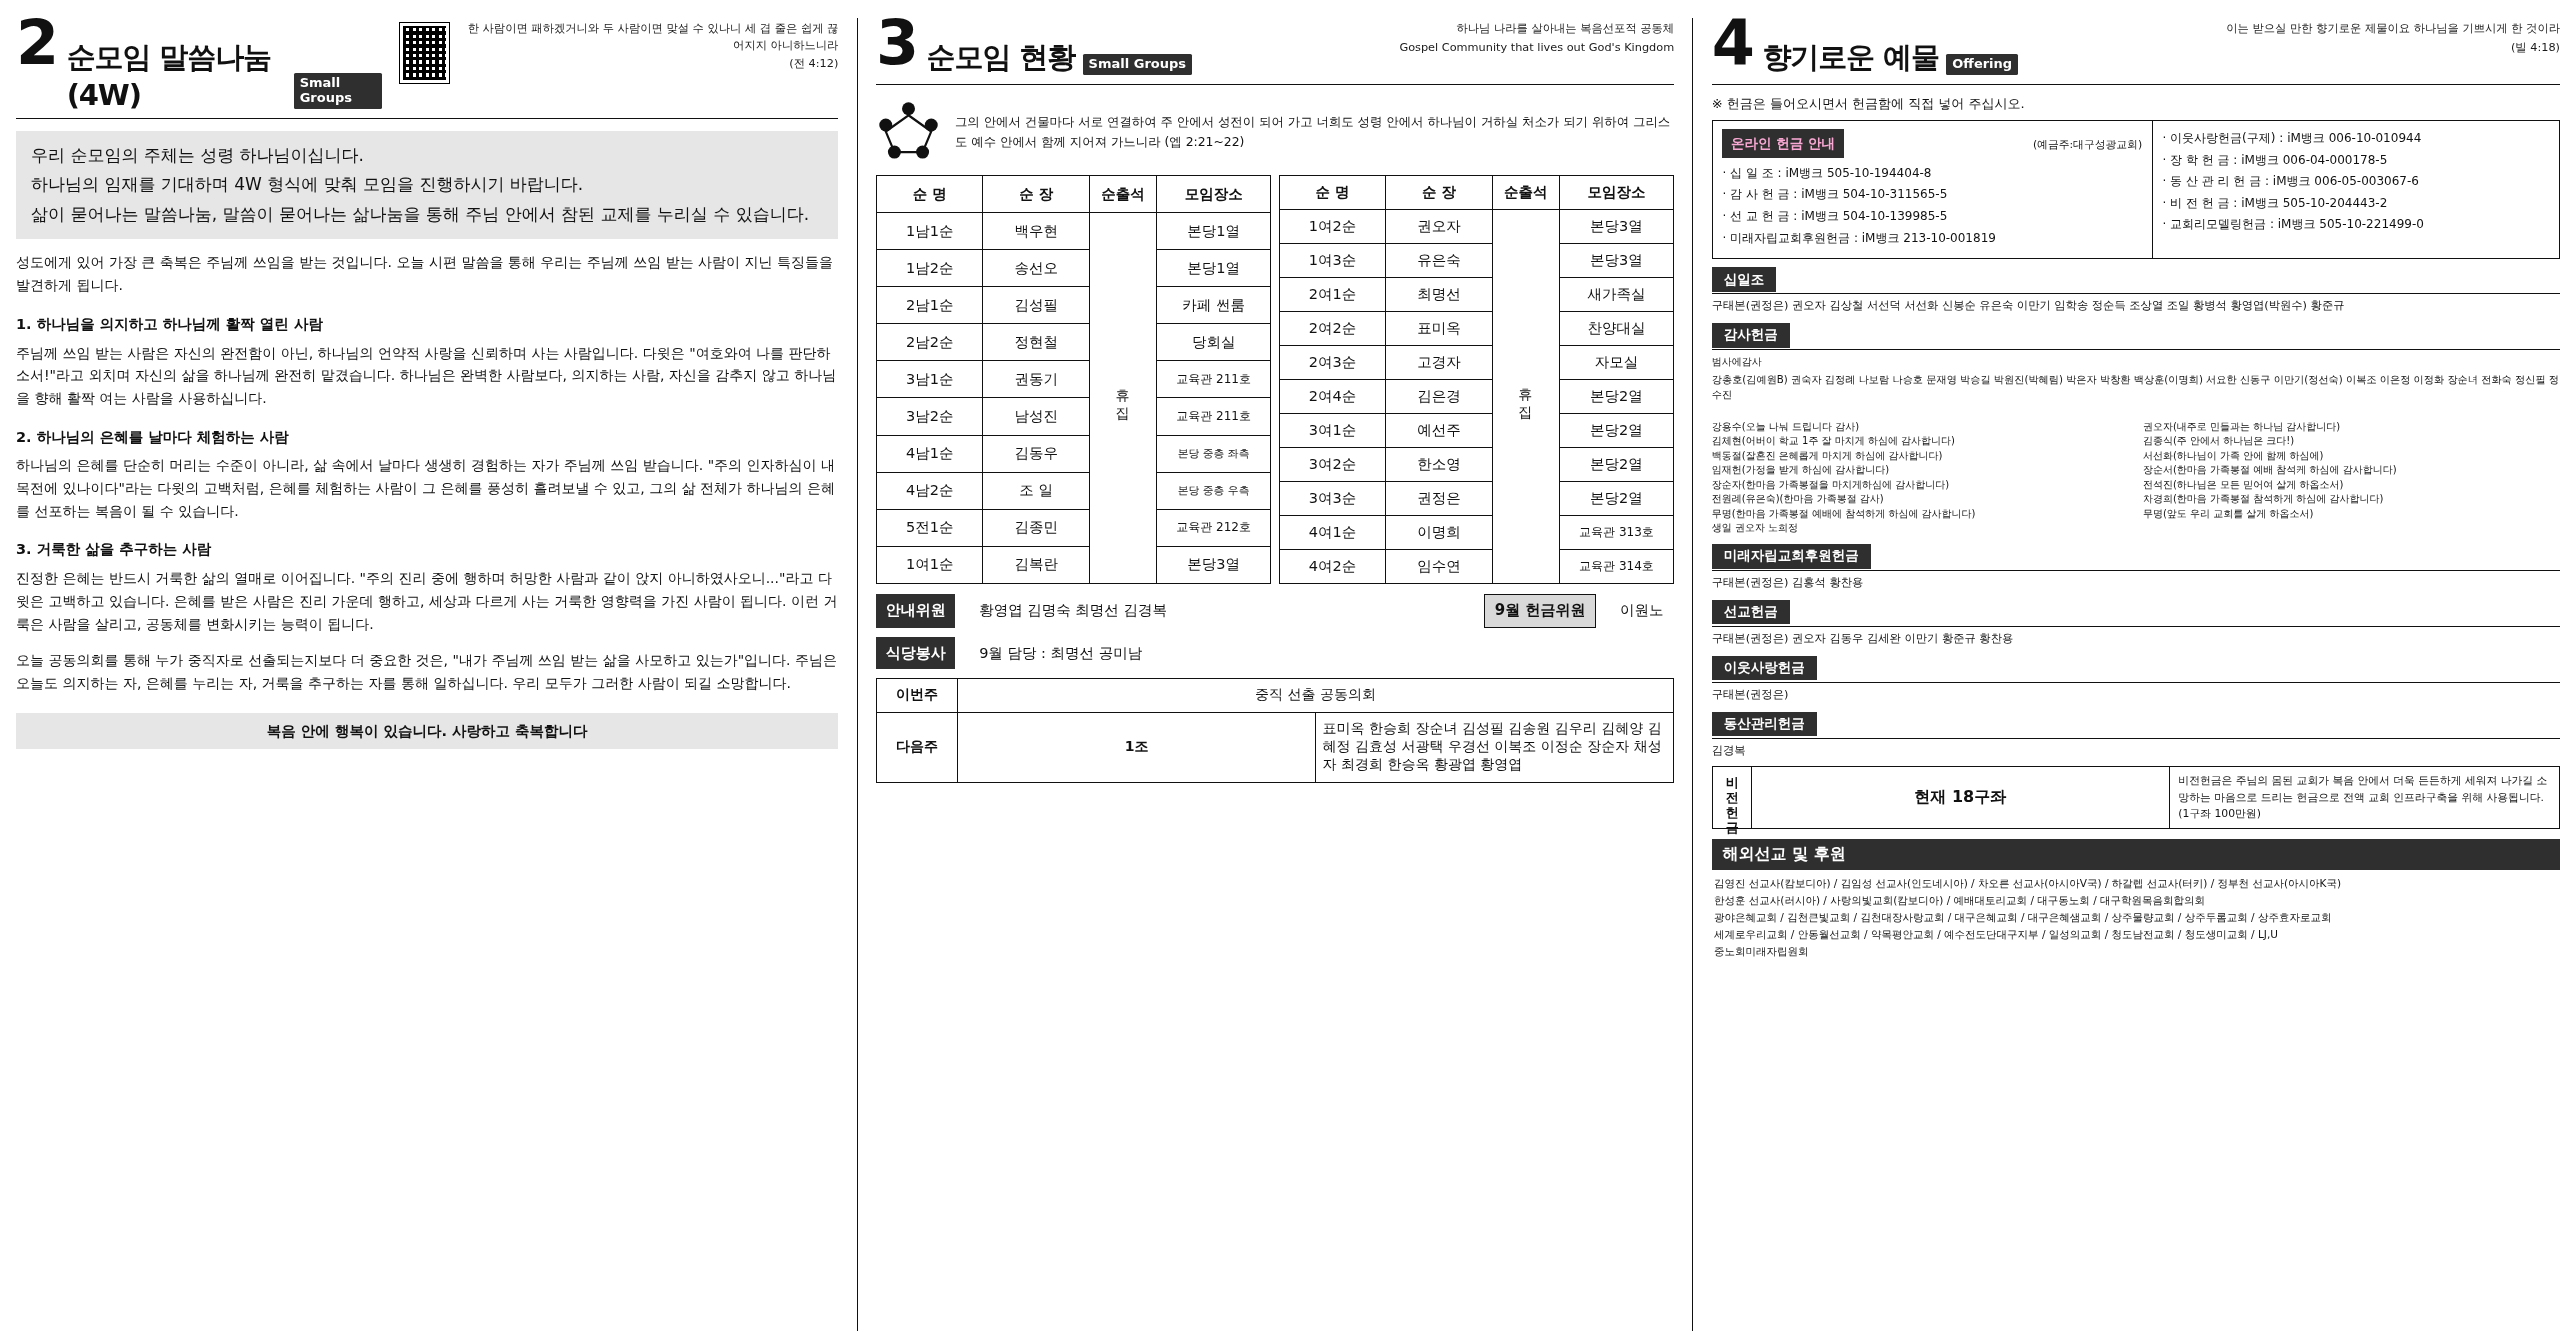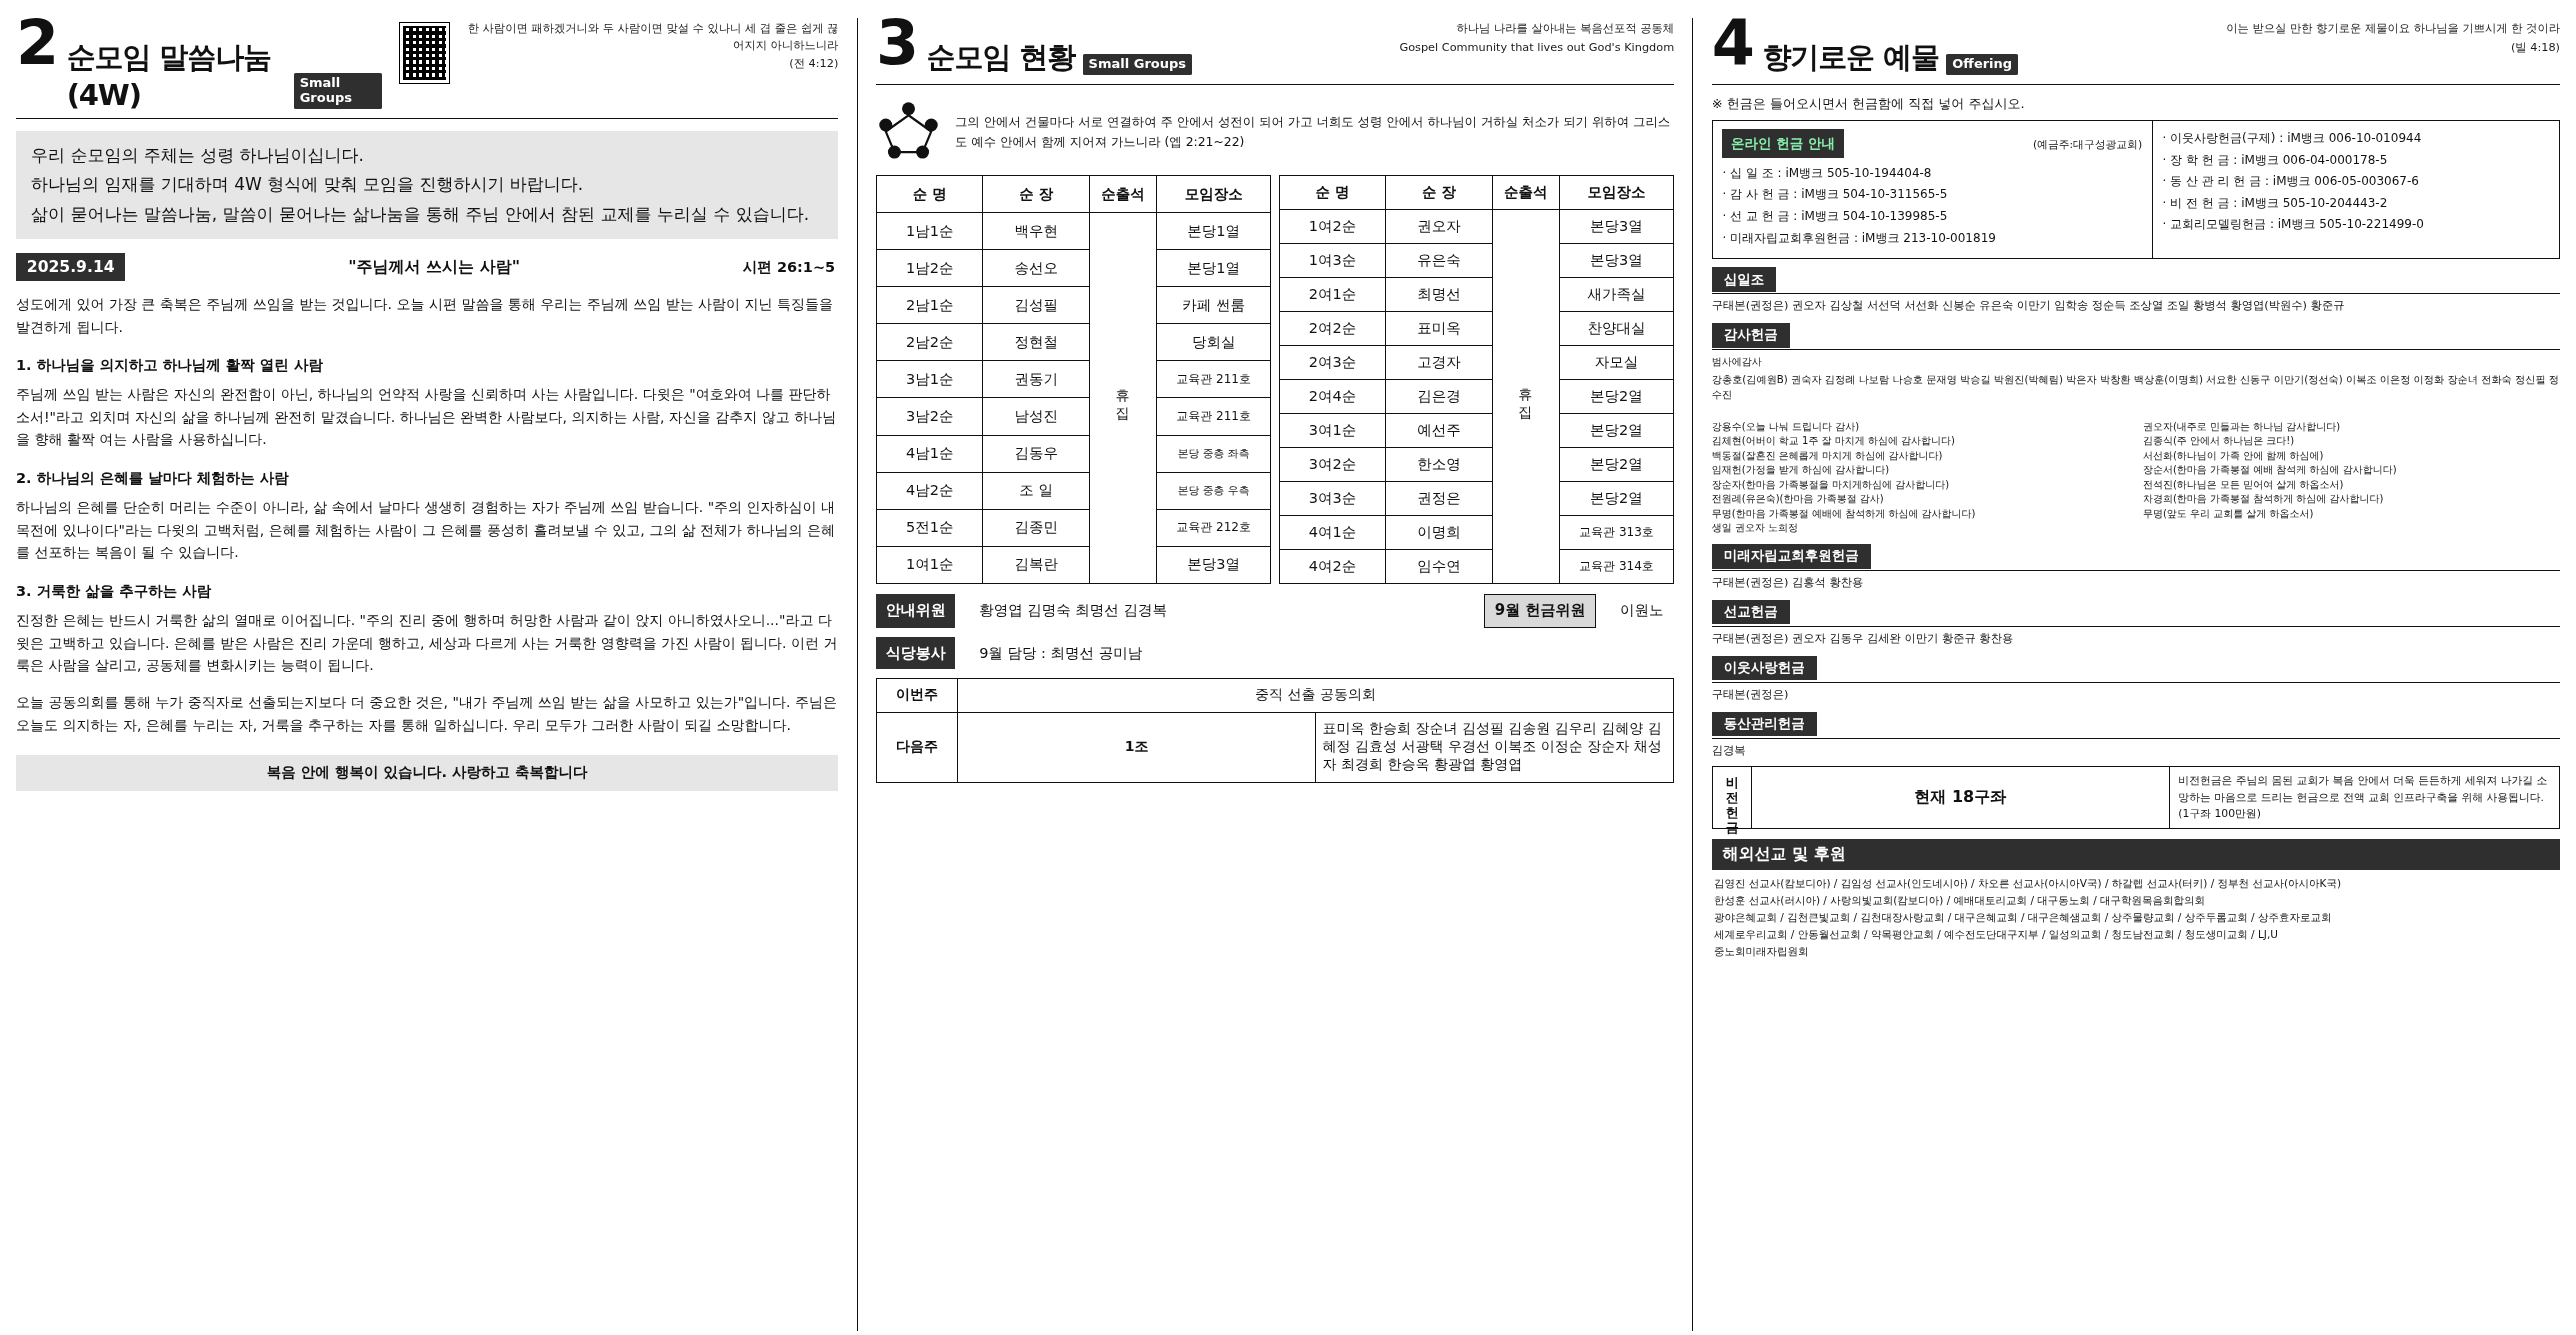--- a/index.html
+++ b/index.html
@@ -68,21 +68,21 @@
   .bottom-table td { border: 1.1px solid #111; font-size:14px; padding: 7.5px 6.5px; vertical-align: middle; }
   .bottom-table td.lab { width: 81px; text-align:center; font-weight:700; background:#fff; }
   .bottom-table td.grp { width: 50px; text-align:center; font-weight:700; }
   .center { text-align:center; }
 
   
   .note-line { font-size:13px; margin-top: 9.7px; }
   .give-box { border:1.1px solid #111; margin-top: 7.5px; display:flex; }
   .give-left, .give-right { padding: 7.5px 9.7px; font-size: 12px; line-height:1.62;}
   .give-left { width: 52%; border-right: 1.1px solid #111;}
-  .give-head { background:#2f2f2f; color:#86efac; font-weight:700; font-size:13.5px; display:inline-block; padding:3.8px 8.6px; margin-bottom:5.4px;}
+  .give-head { background:#2f2f2f; color:#f9a8d4; font-weight:700; font-size:13.5px; display:inline-block; padding:3.8px 8.6px; margin-bottom:5.4px;}
   .give-hdr-row { display:flex; justify-content:space-between; align-items:baseline;}
   .give-note { font-size:10.8px; }
   .give-right ul, .give-left ul { margin:0; padding:0; list-style:none; }
   .give-left li, .give-right li { margin-bottom: 2.2px; }
 
   .catblock { margin-top: 8.6px; }
   .cat-title { background:#2f2f2f; color:#fff; font-weight:700; font-size:13.5px; display:inline-block; padding:3.2px 12px; }
   .cat-underline { border-bottom: 1.1px solid #111; margin-top: 1.6px;}
   .names { font-size: 11.3px; line-height: 1.45; margin-top: 4px; }
   .tiny { font-size: 10px; line-height: 1.45; }
@@ -114,25 +114,20 @@
       </div>
     </div>
     <div class="rule"></div>
 
     <div class="intro-box">
       <p>우리 순모임의 주체는 성령 하나님이십니다.</p>
       <p>하나님의 임재를 기대하며 4W 형식에 맞춰 모임을 진행하시기 바랍니다.</p>
       <p>삶이 묻어나는 말씀나눔, 말씀이 묻어나는 삶나눔을 통해 주님 안에서 참된 교제를 누리실 수 있습니다.</p>
     </div>
 
-    <div class="dateline">
-      <div class="date">2025.9.14</div>
-      <div class="title">"주님께서 쓰시는 사람"</div>
-      <div class="ref">시편 26:1~5</div>
-    </div>
 
     <div class="body-text">
       <p>성도에게 있어 가장 큰 축복은 주님께 쓰임을 받는 것입니다. 오늘 시편 말씀을 통해 우리는 주님께 쓰임 받는 사람이 지닌 특징들을 발견하게 됩니다.</p>
       <h4>1. 하나님을 의지하고 하나님께 활짝 열린 사람</h4>
       <p>주님께 쓰임 받는 사람은 자신의 완전함이 아닌, 하나님의 언약적 사랑을 신뢰하며 사는 사람입니다. 다윗은 "여호와여 나를 판단하소서!"라고 외치며 자신의 삶을 하나님께 완전히 맡겼습니다. 하나님은 완벽한 사람보다, 의지하는 사람, 자신을 감추지 않고 하나님을 향해 활짝 여는 사람을 사용하십니다.</p>
       <h4>2. 하나님의 은혜를 날마다 체험하는 사람</h4>
       <p>하나님의 은혜를 단순히 머리는 수준이 아니라, 삶 속에서 날마다 생생히 경험하는 자가 주님께 쓰임 받습니다. "주의 인자하심이 내 목전에 있나이다"라는 다윗의 고백처럼, 은혜를 체험하는 사람이 그 은혜를 풍성히 흘려보낼 수 있고, 그의 삶 전체가 하나님의 은혜를 선포하는 복음이 될 수 있습니다.</p>
       <h4>3. 거룩한 삶을 추구하는 사람</h4>
       <p>진정한 은혜는 반드시 거룩한 삶의 열매로 이어집니다. "주의 진리 중에 행하며 허망한 사람과 같이 앉지 아니하였사오니..."라고 다윗은 고백하고 있습니다. 은혜를 받은 사람은 진리 가운데 행하고, 세상과 다르게 사는 거룩한 영향력을 가진 사람이 됩니다. 이런 거룩은 사람을 살리고, 공동체를 변화시키는 능력이 됩니다.</p>
       <p style="margin-top:14px">오늘 공동의회를 통해 누가 중직자로 선출되는지보다 더 중요한 것은, "내가 주님께 쓰임 받는 삶을 사모하고 있는가"입니다. 주님은 오늘도 의지하는 자, 은혜를 누리는 자, 거룩을 추구하는 자를 통해 일하십니다. 우리 모두가 그러한 사람이 되길 소망합니다.</p>

